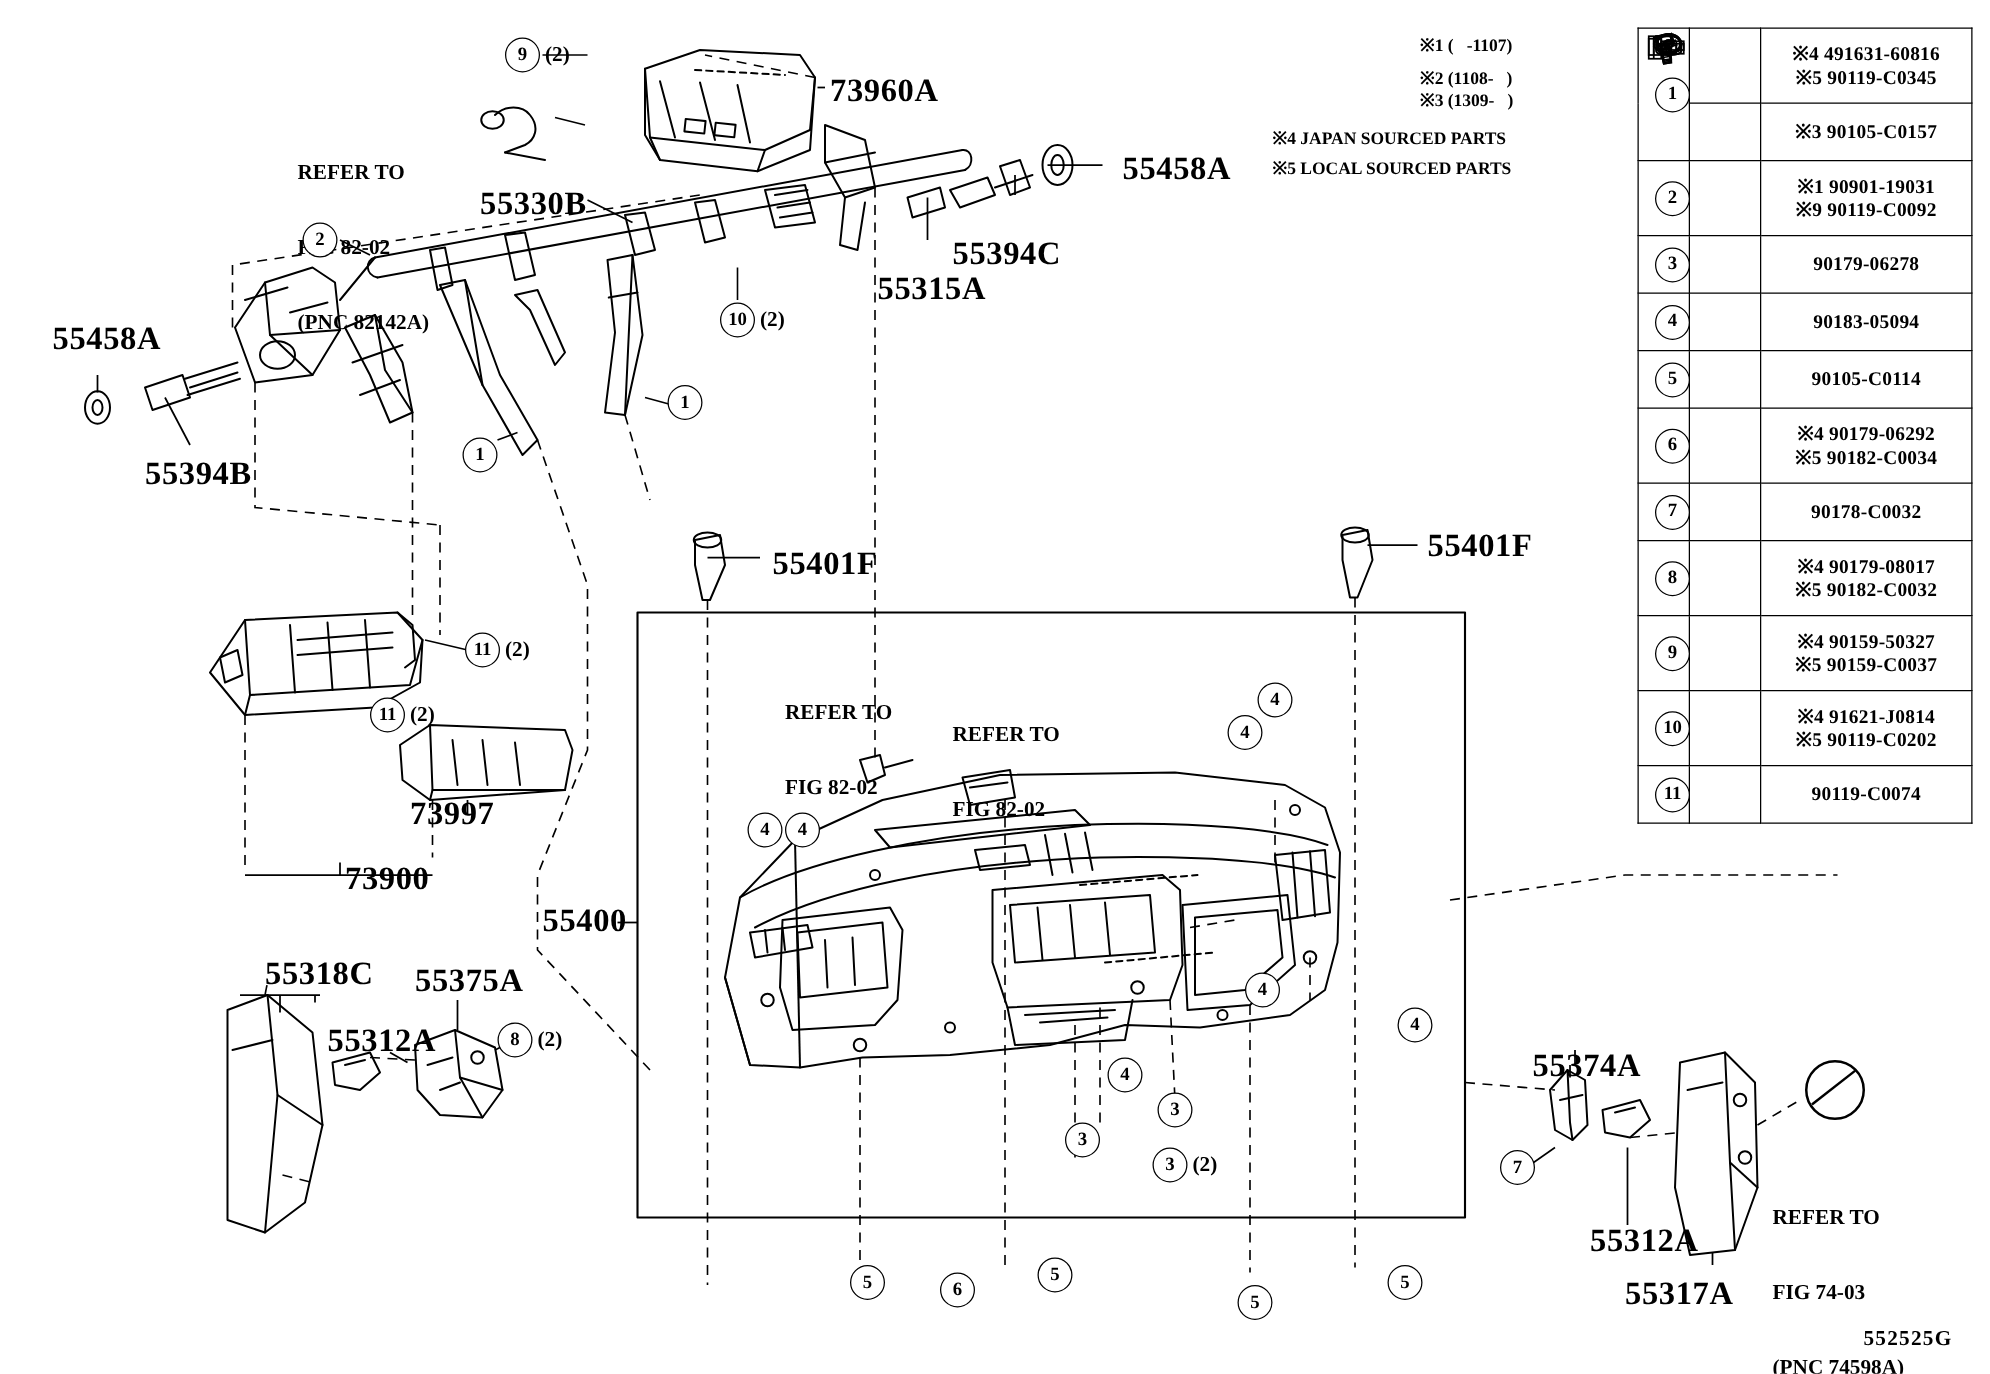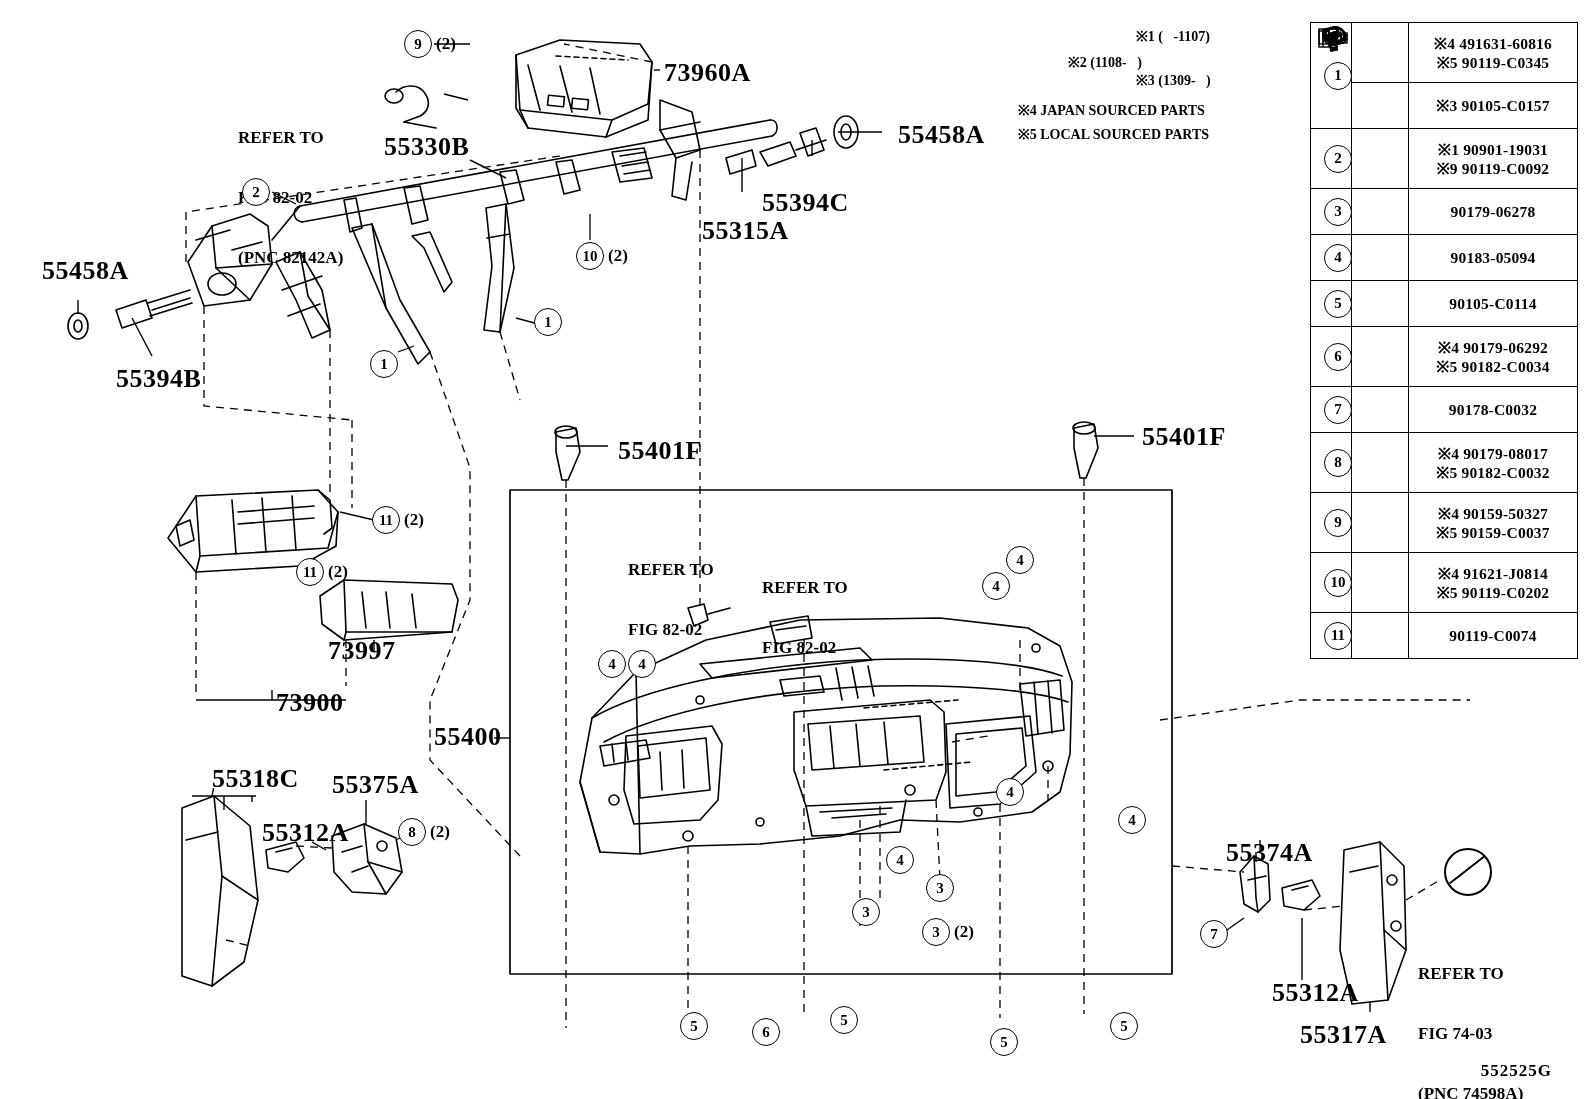--- a/index.html
+++ b/index.html
@@ -17,21 +17,21 @@
   .qty{position:absolute;font-size:17px;font-weight:bold;font-family:"Liberation Serif", serif;}
   
   #ptable{position:absolute;left:1310px;top:22px;width:268px;border:1.7px solid #000;
           border-collapse:collapse;background:#fff;}
   #ptable td{border:1.1px solid #000;padding:0;vertical-align:middle;text-align:center;}
   .tdnum{width:40px;}
   .tdicon{width:56px;}
   .tdtxt{font-size:15.5px;font-family:"Liberation Serif", serif;font-weight:bold;letter-spacing:0.2px;line-height:19px;padding:2px 1px;}
   .rowh{height:46px;}
   .rowh1{height:60px;}
-  .figcode{position:absolute;right:40px;bottom:18px;font-size:17px;font-weight:bold;letter-spacing:1px;}
+  .figcode{position:absolute;right:30px;bottom:18px;font-size:17px;font-weight:bold;letter-spacing:1px;}
   svg{position:absolute;left:0;top:0;}
   .nosym{position:absolute;width:44px;height:44px;border:2.2px solid #000;border-radius:50%;}
   .nosym:after{content:"";position:absolute;left:-1px;top:19px;width:44px;height:2.4px;background:#000;transform:rotate(-38deg);}
 </style>
 </head>
 <body>
 
 <div id="stage">
 
 <svg width="1592" height="1099" viewBox="0 0 1592 1099">
@@ -263,21 +263,21 @@
     <path d="M538 324 L516 318"></path>
     <path d="M398 352 L414 346"></path>
     <path d="M374 520 L340 512"></path>
     <path d="M300 572 L316 568"></path>
     <path d="M412 832 L396 840"></path>
     <path d="M1224 932 L1244 918"></path>
   </g>
 </svg>
 
 <div class="note lbl" style="left:1136px;top:26px;">※1 (   -1107)</div>
-<div class="note lbl" style="left:1068px;top:52px;font-family:Liberation Serif, serif;">※2 (1108-   )</div>
+<div class="note lbl" style="left:1136px;top:52px;font-family:Liberation Serif, serif;">※2 (1108-   )</div>
 <div class="note lbl" style="left:1136px;top:70px;">※3 (1309-   )</div>
 <div class="note lbl" style="left:1018px;top:100px;">※4 JAPAN SOURCED PARTS</div>
 <div class="note lbl" style="left:1018px;top:124px;">※5 LOCAL SOURCED PARTS</div>
 
 <div class="refer lbl" style="left:238px;top:88px;">
   <div>REFER TO</div>
   <div>FIG 82-02</div>
   <div>(PNC 82142A)</div>
 </div>
 <div class="refer lbl" style="left:628px;top:520px;">
@@ -292,21 +292,21 @@
   <div>REFER TO</div>
   <div>FIG 74-03</div>
   <div>(PNC 74598A)</div>
 </div>
 <div class="nosym" style="left:1444px;top:848px;"></div>
 
 <div class="lbl pn" style="left:664px;top:58px;">73960A</div>
 <div class="lbl pn" style="left:898px;top:120px;">55458A</div>
 <div class="lbl pn" style="left:762px;top:188px;">55394C</div>
 <div class="lbl pn" style="left:702px;top:216px;">55315A</div>
-<div class="lbl pn" style="left:384px;top:132px;text-align:right;">55330B</div>
+<div class="lbl pn" style="left:384px;top:148px;text-align:right;">55330B</div>
 <div class="lbl pn" style="left:42px;top:256px;">55458A</div>
 <div class="lbl pn" style="left:116px;top:364px;">55394B</div>
 <div class="lbl pn" style="left:618px;top:436px;">55401F</div>
 <div class="lbl pn" style="left:1142px;top:422px;">55401F</div>
 <div class="lbl pn" style="left:328px;top:636px;">73997</div>
 <div class="lbl pn" style="left:276px;top:688px;text-align:right;">73900</div>
 <div class="lbl pn" style="left:434px;top:722px;">55400</div>
 <div class="lbl pn" style="left:212px;top:764px;">55318C</div>
 <div class="lbl pn" style="left:332px;top:770px;">55375A</div>
 <div class="lbl pn" style="left:262px;top:818px;">55312A</div>

